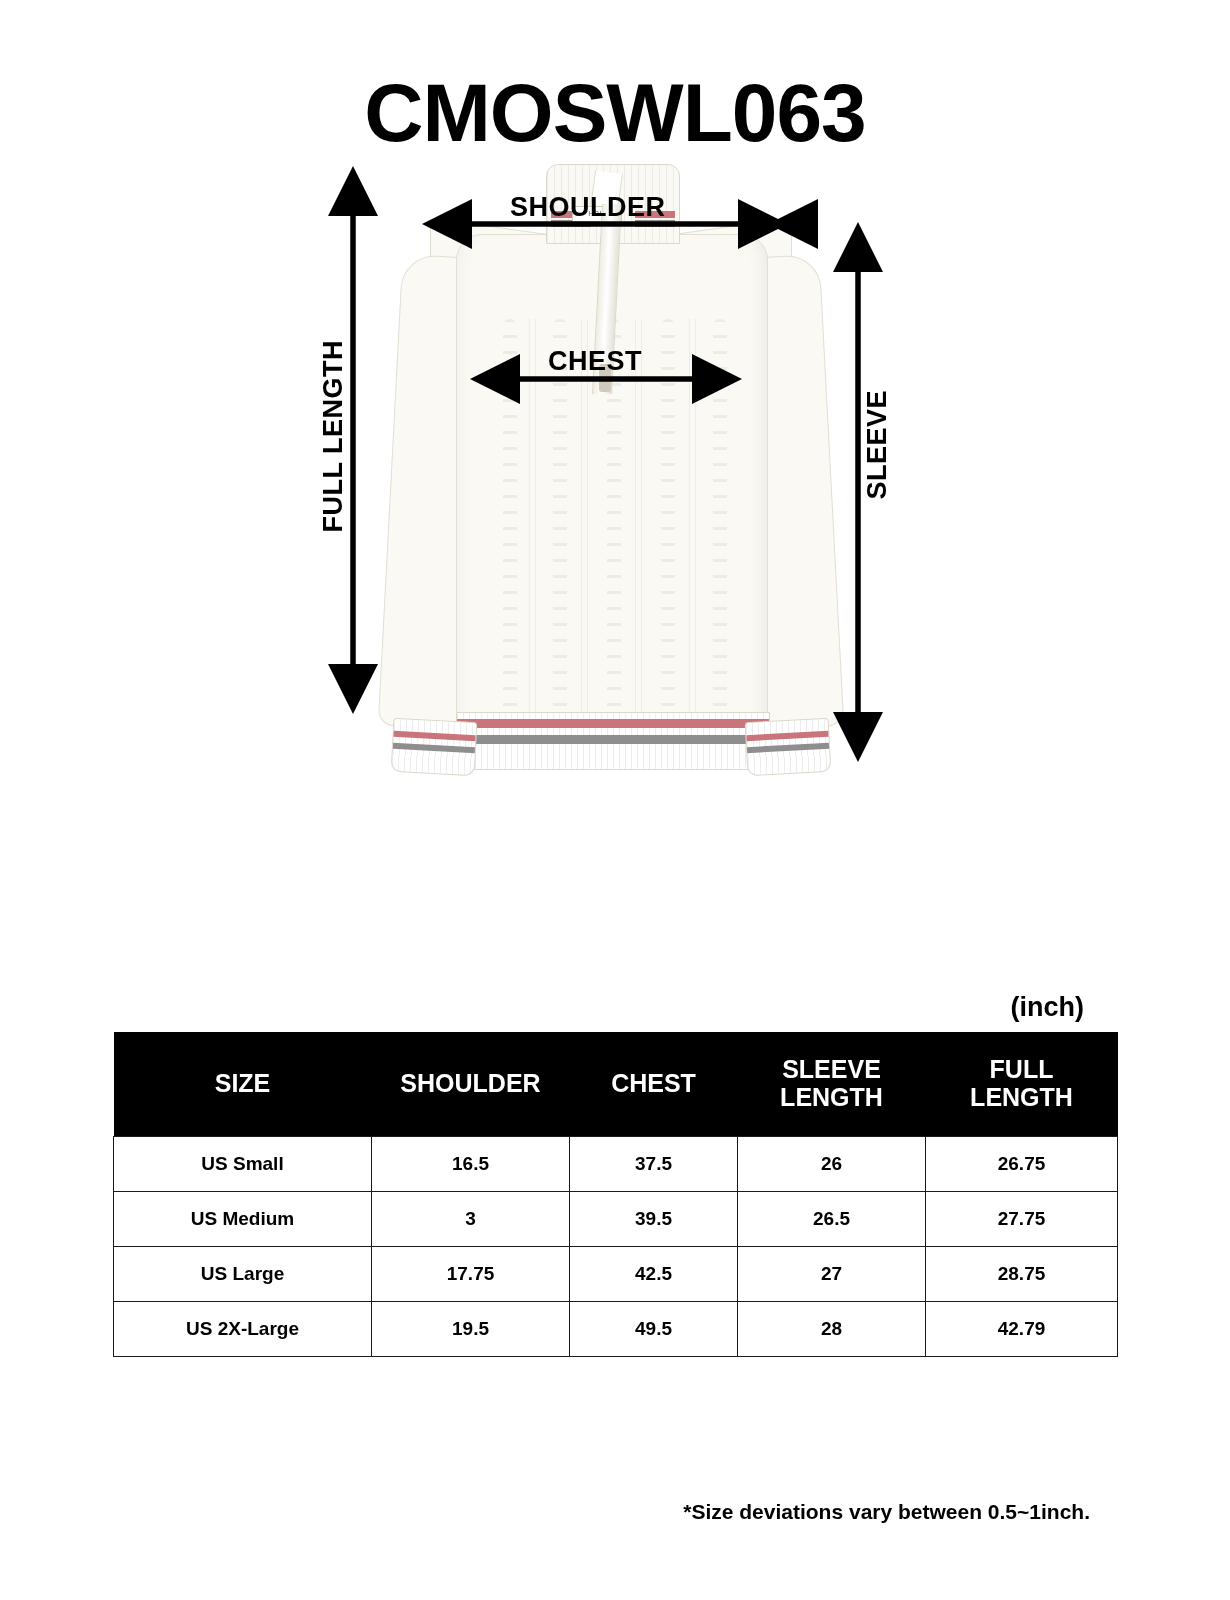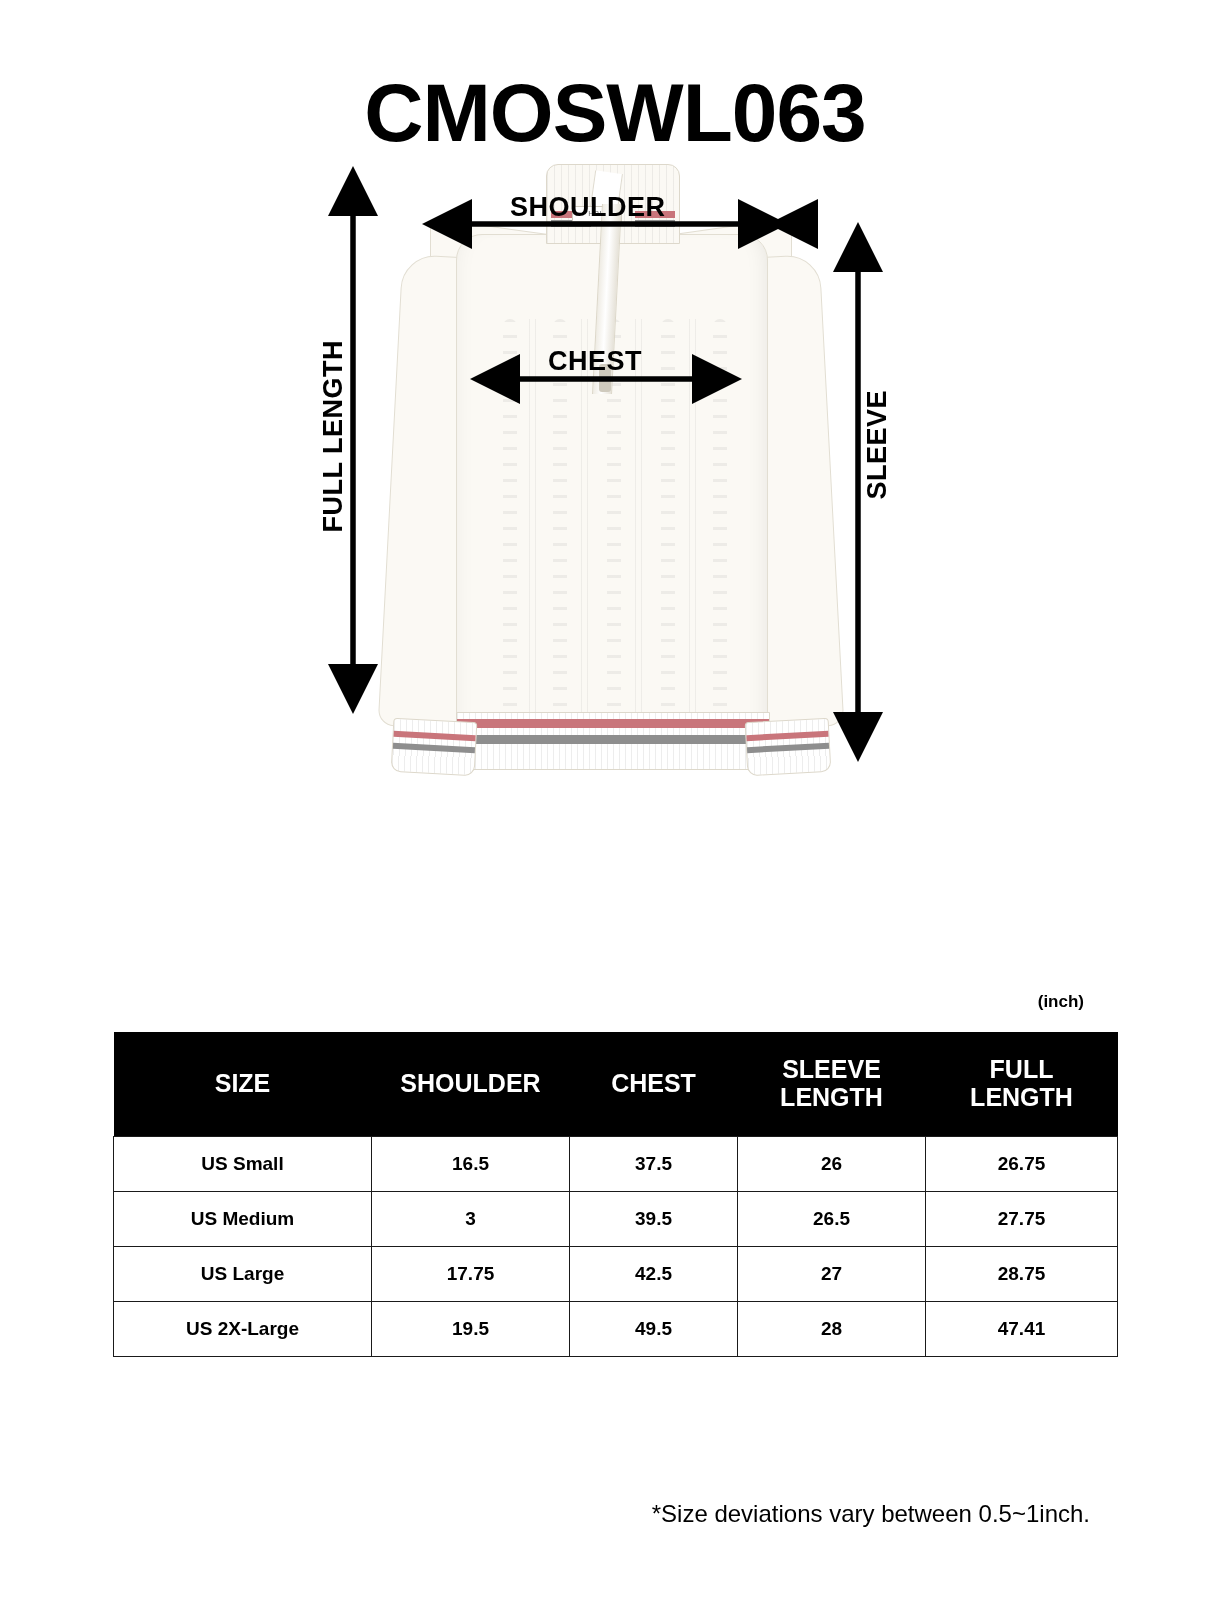--- a/index.html
+++ b/index.html
@@ -229,21 +229,21 @@
     writing-mode: vertical-rl;
     transform: rotate(180deg);
     color: #000;
   }
 
   
   .inch-note {
     position: absolute;
     right: 146px;
     top: 992px;
-    font-size: 17px;
+    font-size: 27px;
     font-weight: 700;
   }
   table.size-table {
     position: absolute;
     left: 113px;
     top: 1032px;
     width: 1004px;
     border-collapse: collapse;
     table-layout: fixed;
   }
@@ -269,22 +269,22 @@
   .col-size { width: 258px; }
   .col-shoulder { width: 198px; }
   .col-chest { width: 168px; }
   .col-sleeve { width: 188px; }
   .col-full { width: 192px; }
 
   .footnote {
     position: absolute;
     right: 140px;
     top: 1500px;
-    font-size: 24px;
-    font-weight: 400;
+    font-size: 21px;
+    font-weight: 700;
   }
 </style>
 </head>
 <body>
 
 <div class="title">CMOSWL063</div>
 
 <div class="figure">
 
   <div class="garment">
@@ -407,18 +407,18 @@
       <td>17.75</td>
       <td>42.5</td>
       <td>27</td>
       <td>28.75</td>
     </tr>
     <tr>
       <td class="size-cell">US 2X-Large</td>
       <td>19.5</td>
       <td>49.5</td>
       <td>28</td>
-      <td>47.41</td>
+      <td>42.79</td>
     </tr>
   </tbody>
 </table>
 
 <div class="footnote">*Size deviations vary between 0.5~1inch.</div>
 
 </body></html>

